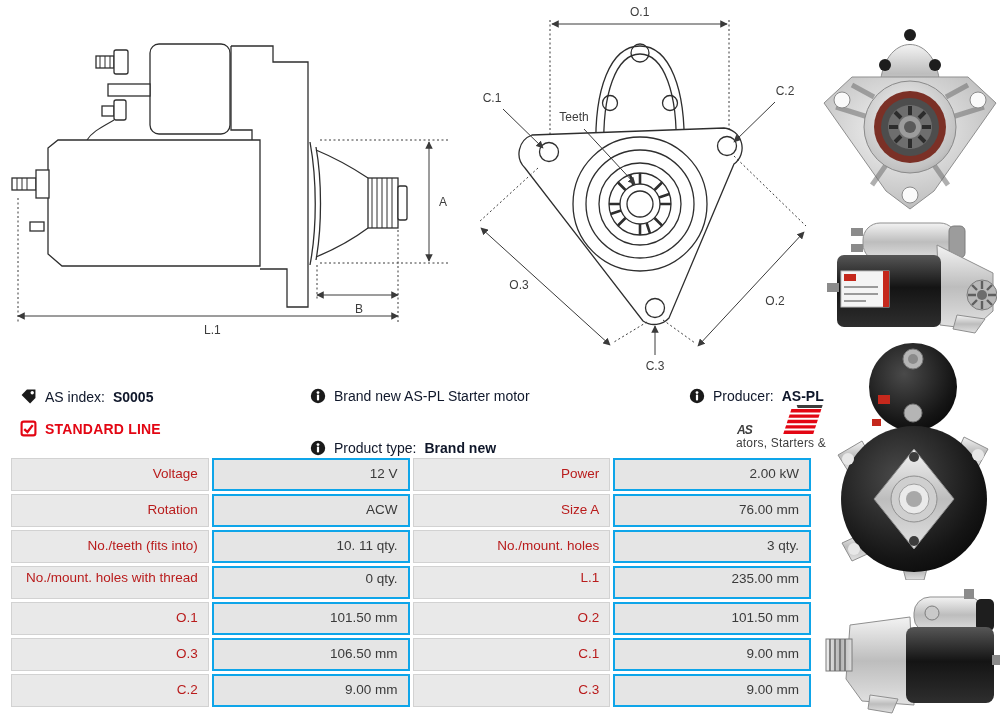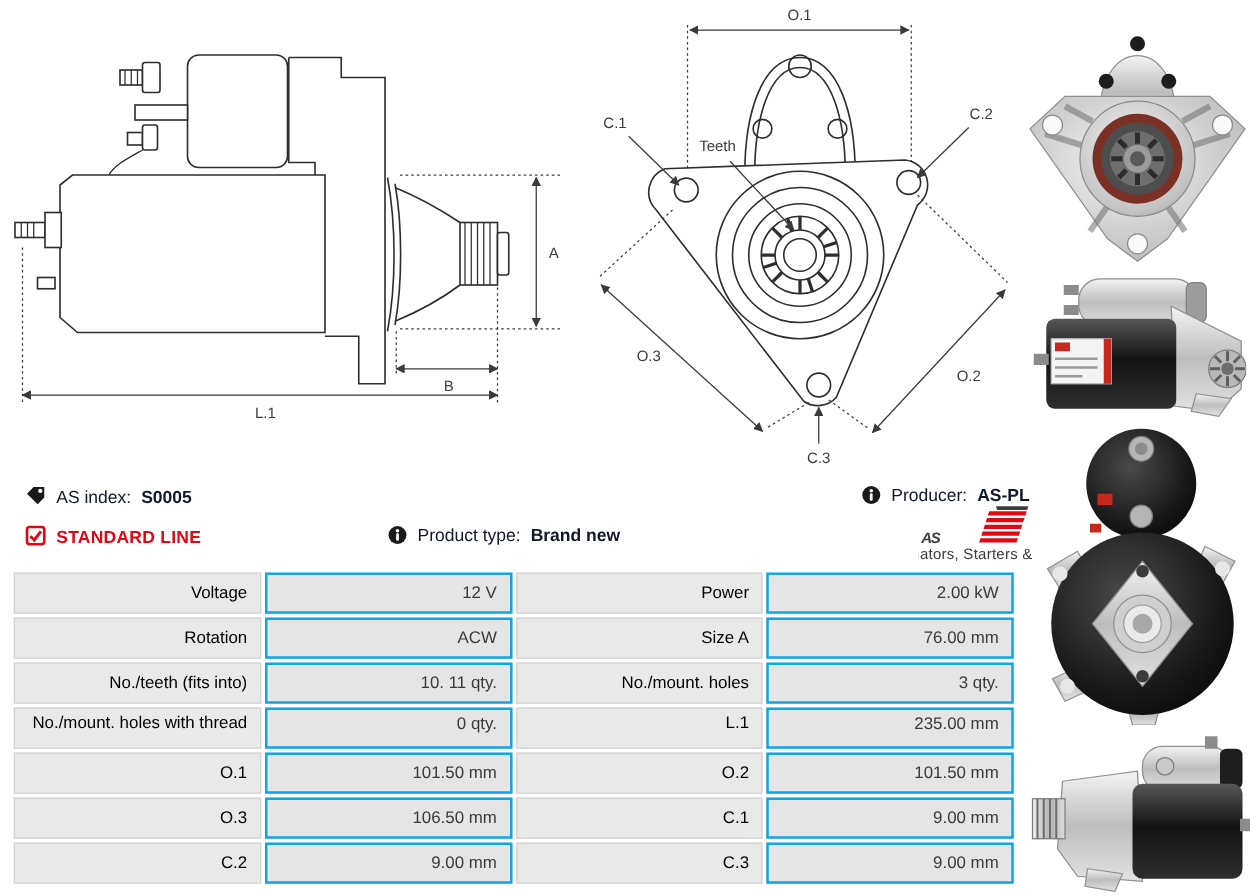--- a/index.html
+++ b/index.html
@@ -8,21 +8,21 @@
   svg text{font-family:"Liberation Sans",sans-serif;font-size:12px;fill:#3d3d3d;}
   .abs{position:absolute;}
   
   .hdr-item{position:absolute;display:flex;align-items:center;gap:8px;font-size:14px;color:#0f172a;white-space:nowrap;}
   .hdr-item .b{font-weight:bold;text-align:right;}
   .hdr-item.red{color:#e30613;font-weight:bold;letter-spacing:.2px;text-align:right;}
   .hdr-item svg{flex:0 0 auto;}
   
   table.spec{position:absolute;left:8px;top:455px;border-collapse:separate;border-spacing:3px;table-layout:fixed;width:806px;}
   table.spec td{height:23px;padding:3px 10px 3px 8px;font-size:13.5px;text-align:right;vertical-align:middle;line-height:1.25;}
-  td.lbl{background:#e9e9e9;border:1px solid #d2d2d2;color:#000000;}
+  td.lbl{background:#e9e9e9;border:1px solid #d2d2d2;color:#b91c1c;}
   td.val{background:#e5e5e5;border:2px solid #0ea5e9;color:#3a3a3a;}
   .photo{position:absolute;}
   .diag{position:absolute;}
 </style>
 </head>
 <body>
 
 <div id="page">
 
   <svg width="0" height="0" style="position:absolute" aria-hidden="true">
@@ -271,22 +271,30 @@
   </div>
 
   <div class="hdr-item red" style="left:20px;top:420px">
     <svg width="17" height="17" viewBox="0 0 16 16">
       <rect x="1.5" y="1.5" width="13" height="13" rx="2" fill="none" stroke="#e30613" stroke-width="2"></rect>
       <path d="M4,8.5 L7,11.3 L12,4.8" fill="none" stroke="#e30613" stroke-width="2.2"></path>
     </svg>
     <span>STANDARD LINE</span>
   </div>
 
-
-  <div class="hdr-item" style="left:310px;top:420px">
+  <div class="hdr-item" style="left:310px;top:388px">
+    <svg width="16" height="16" viewBox="0 0 16 16">
+      <circle cx="8" cy="8" r="7.2" fill="#1a1a1a"></circle>
+        <circle cx="8" cy="4.6" r="1.4" fill="#fff"></circle>
+      <rect x="6.9" y="6.6" width="2.2" height="6" rx="1" fill="#fff"></rect>
+    </svg>
+    <span>Brand new AS-PL Starter motor</span>
+  </div>
+
+  <div class="hdr-item" style="left:310px;top:440px">
     <svg width="16" height="16" viewBox="0 0 16 16">
       <circle cx="8" cy="8" r="7.2" fill="#1a1a1a"></circle>
         <circle cx="8" cy="4.6" r="1.4" fill="#fff"></circle>
       <rect x="6.9" y="6.6" width="2.2" height="6" rx="1" fill="#fff"></rect>
     </svg>
     <span>Product type:</span>
     <span class="b">Brand new</span>
   </div>
 
   <div class="hdr-item" style="left:689px;top:388px">

